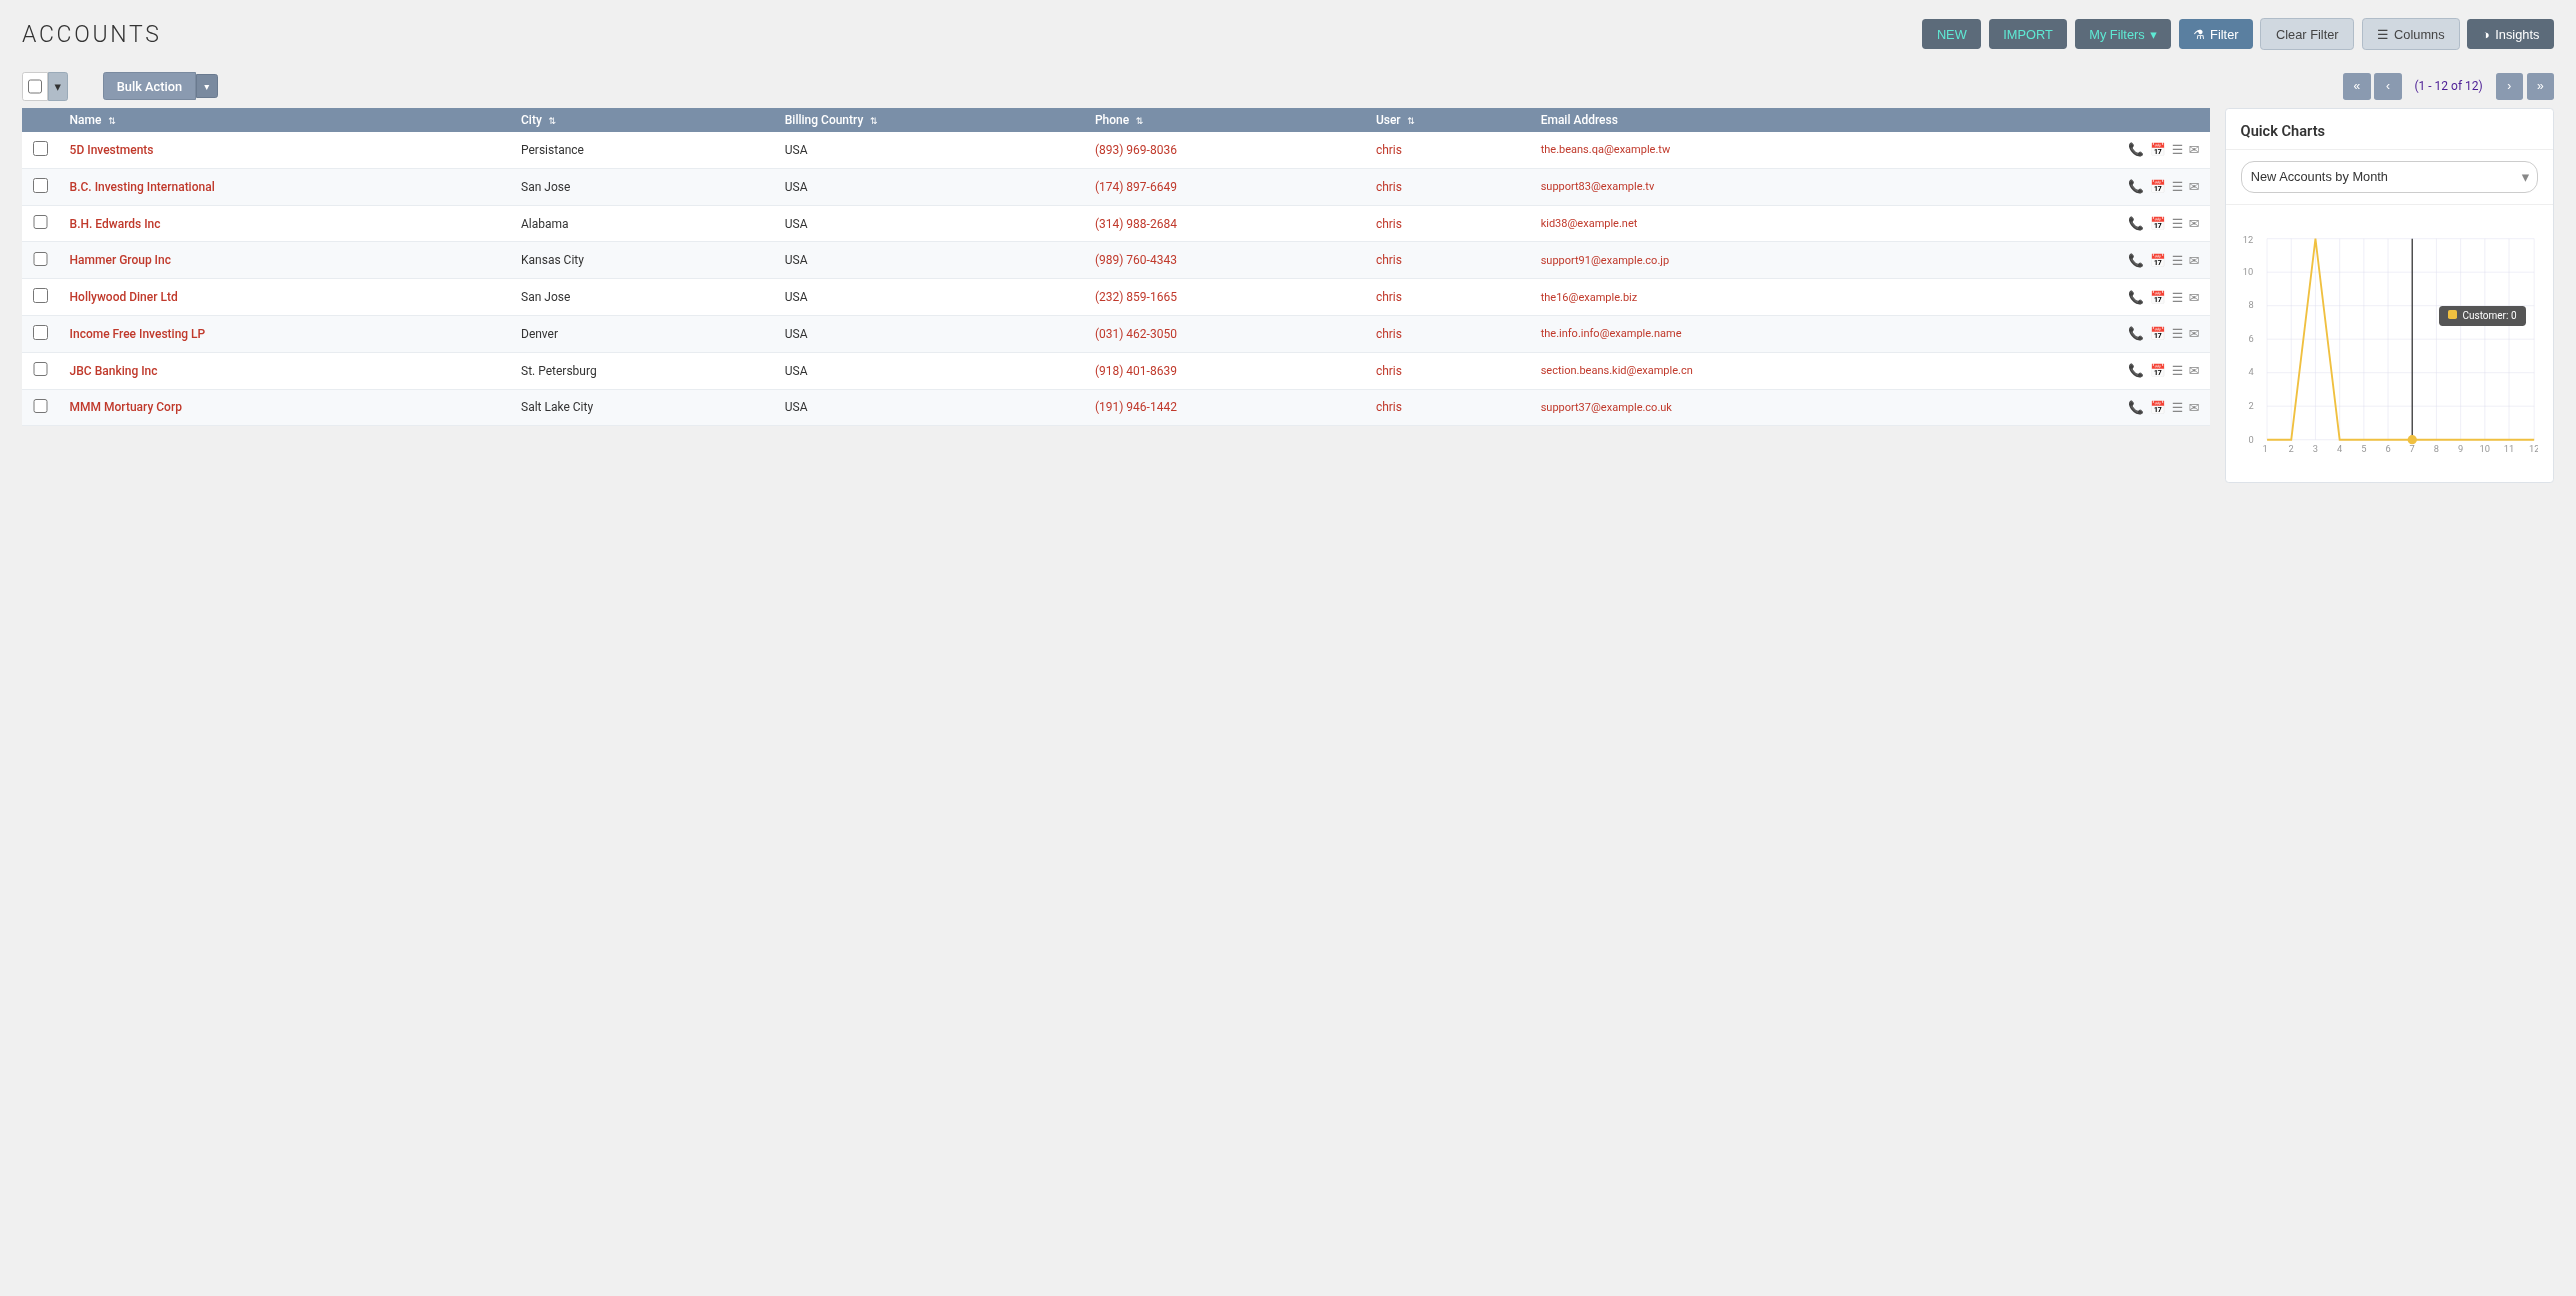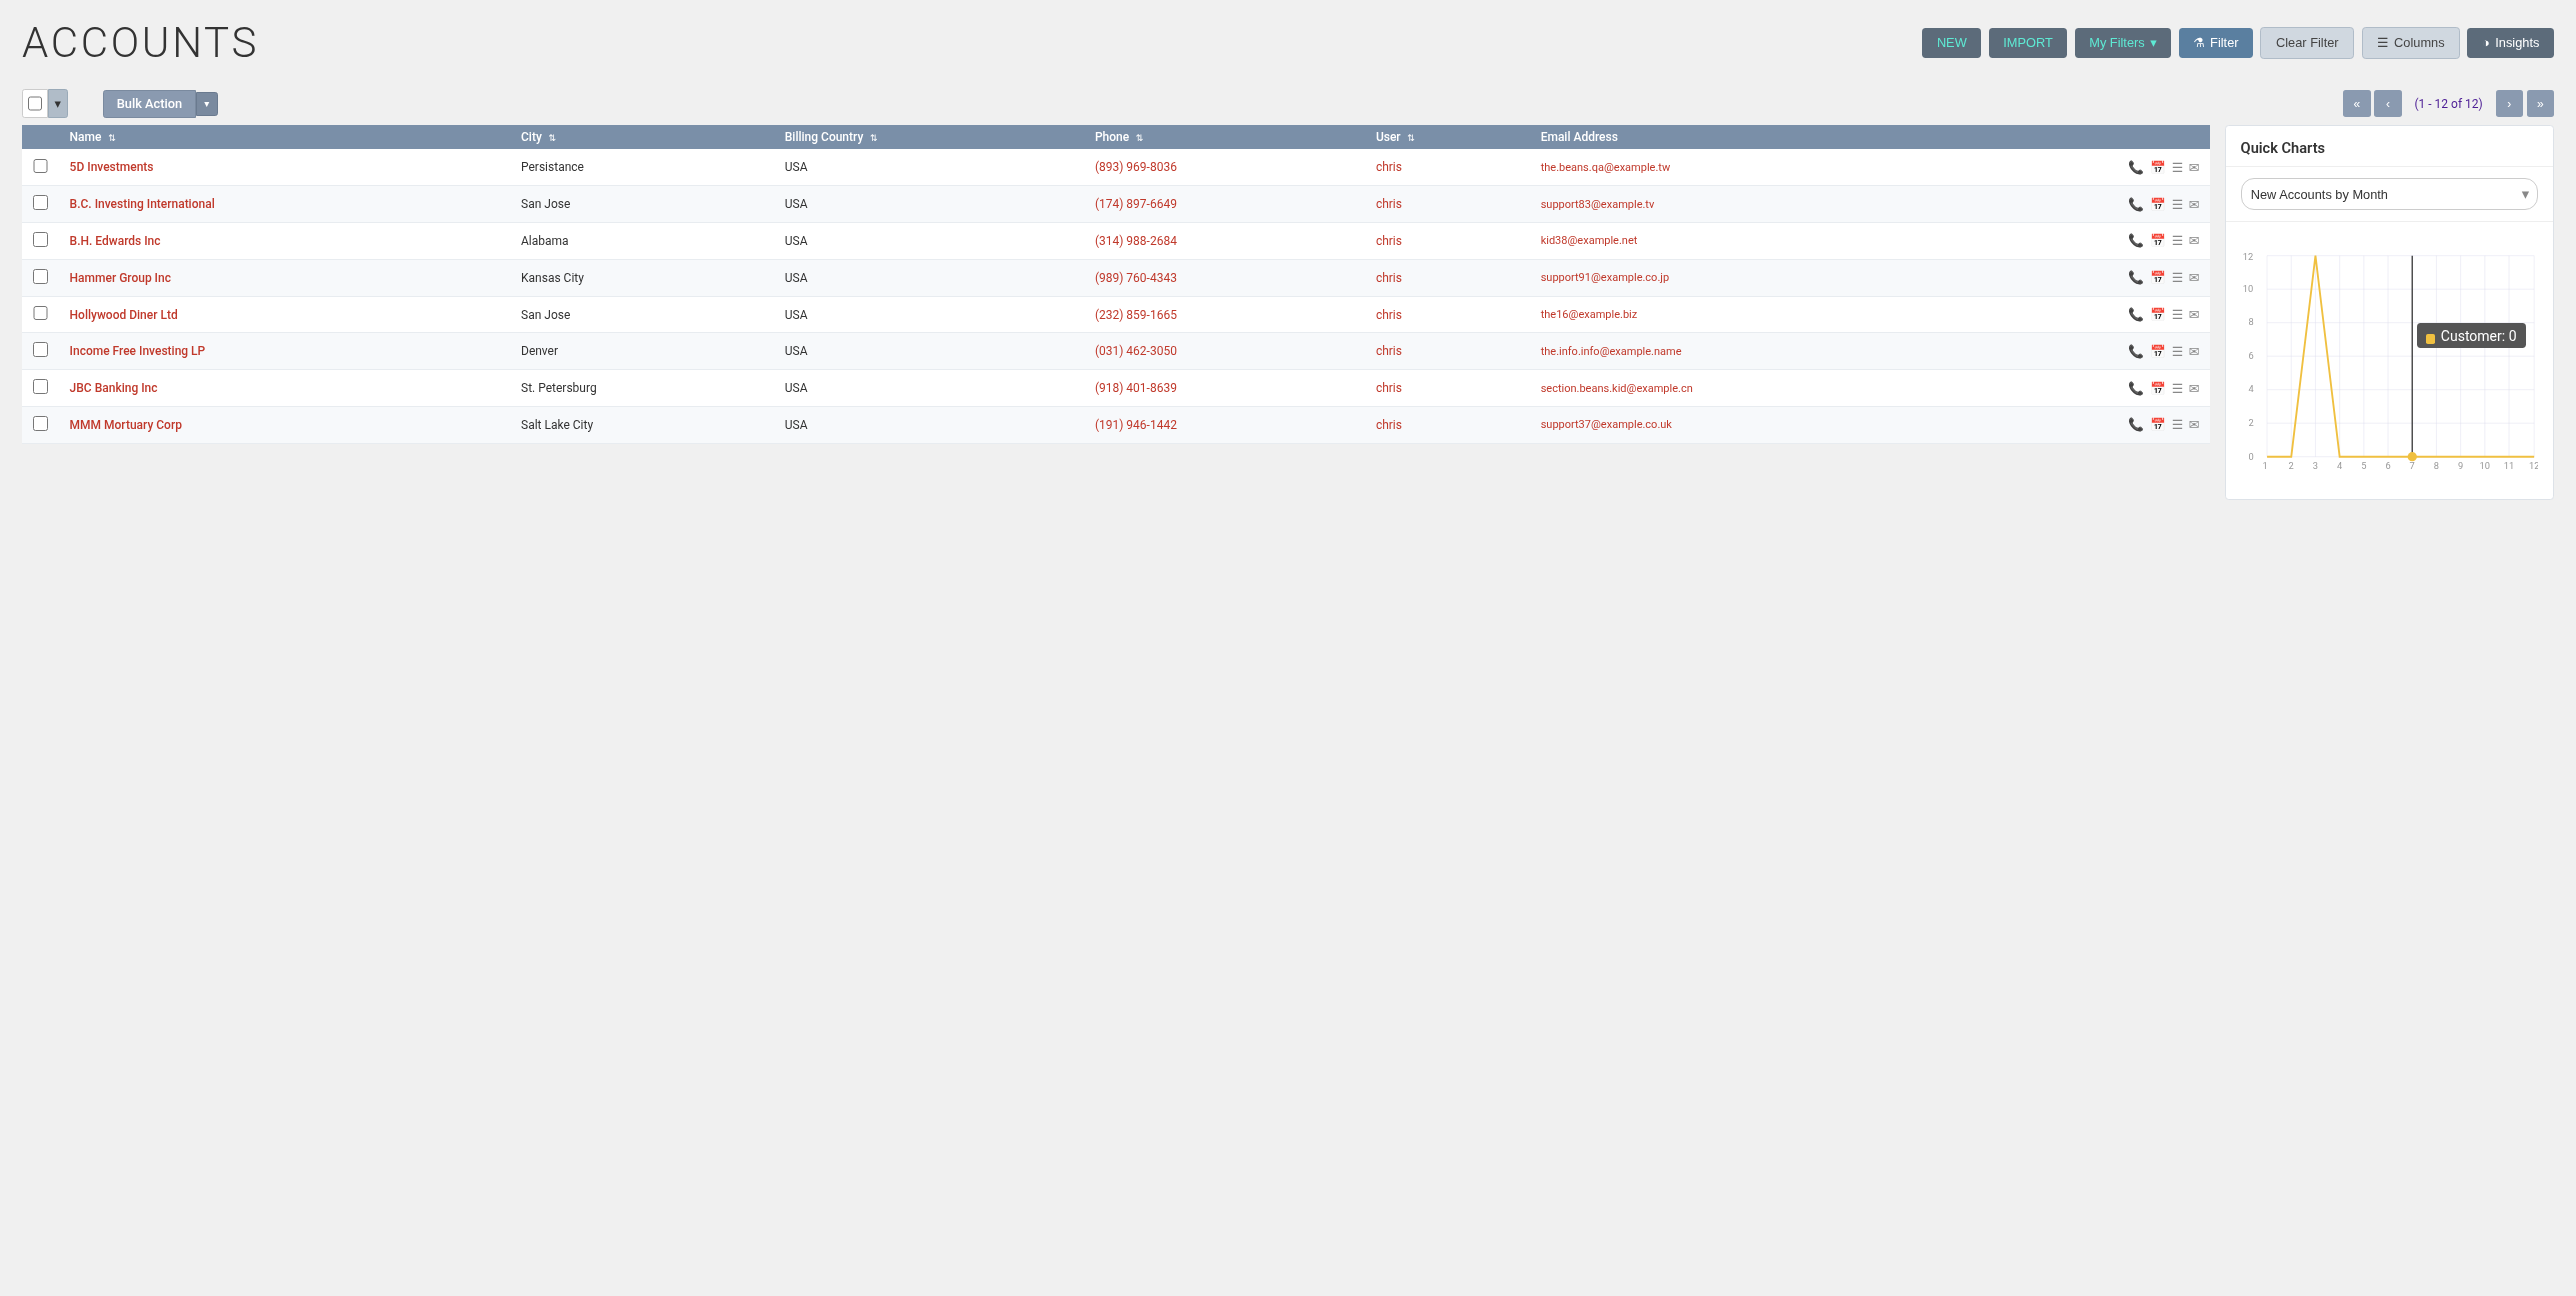--- a/index.html
+++ b/index.html
@@ -19,21 +19,21 @@
 
     
     .page-header {
       display: flex;
       align-items: center;
       justify-content: space-between;
       margin-bottom: 14.6px;
     }
 
     .page-title {
-      font-size: 42px;
+      font-size: 23px;
       font-weight: 300;
       letter-spacing: 2.7px;
       color: #333;
       text-transform: uppercase;
     }
 
     .header-actions {
       display: flex;
       gap: 7.3px;
       align-items: center;
@@ -325,23 +325,23 @@
       height: 256px;
     }
 
     
     .chart-tooltip {
       position: absolute;
       background: #555;
       color: #fff;
       padding: 4.6px 9.1px;
       border-radius: 3.7px;
-      font-size: 14px;
-      display: flex;
-      align-items: flex-end;
+      font-size: 10px;
+      display: flex;
+      align-items: flex-start;
       gap: 5.5px;
       white-space: nowrap;
       top: 101px;
       right: 27.4px;
     }
 
     .tooltip-dot {
       width: 9.1px;
       height: 9.1px;
       background: #f0c040;

